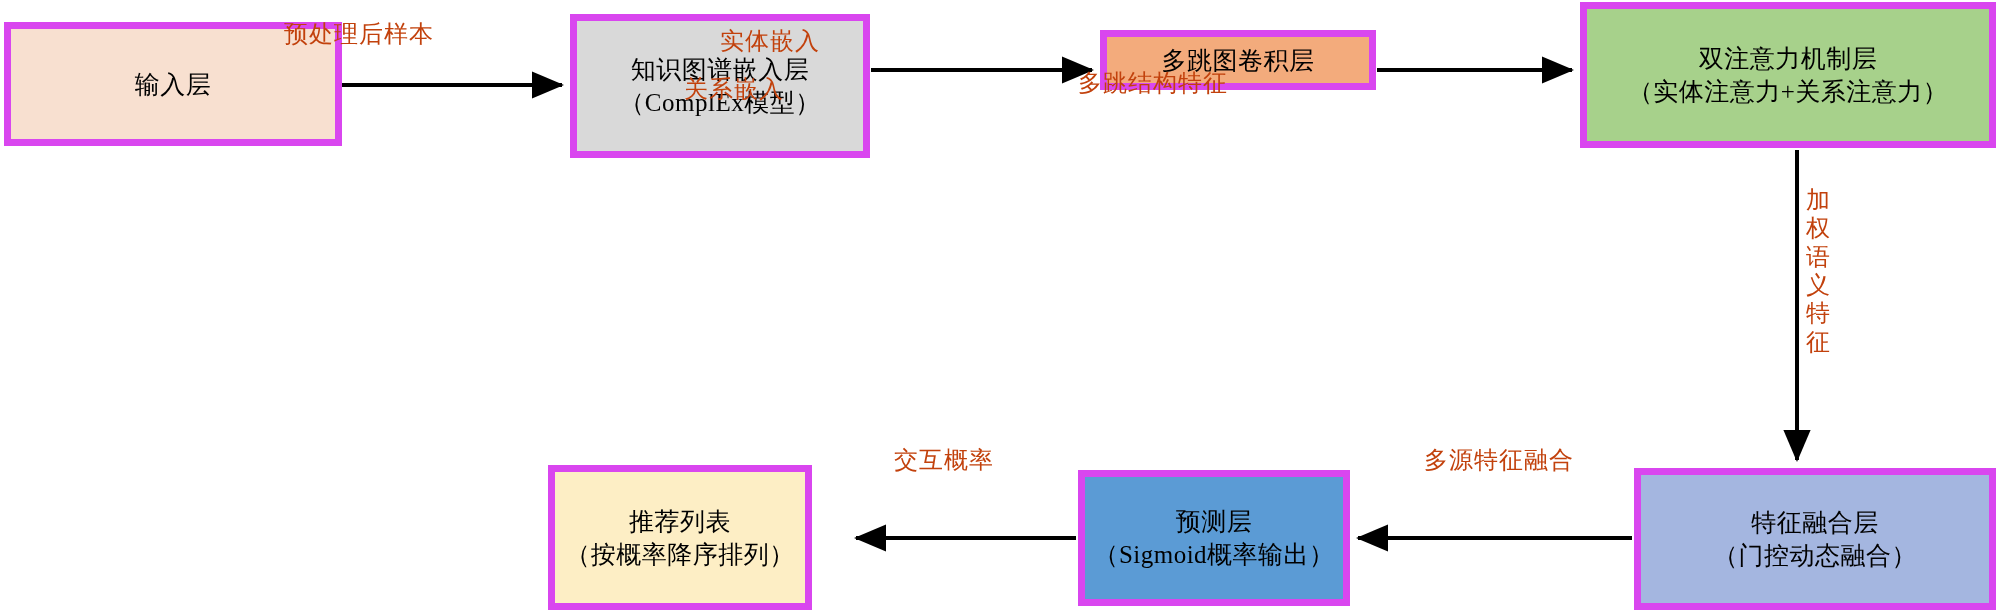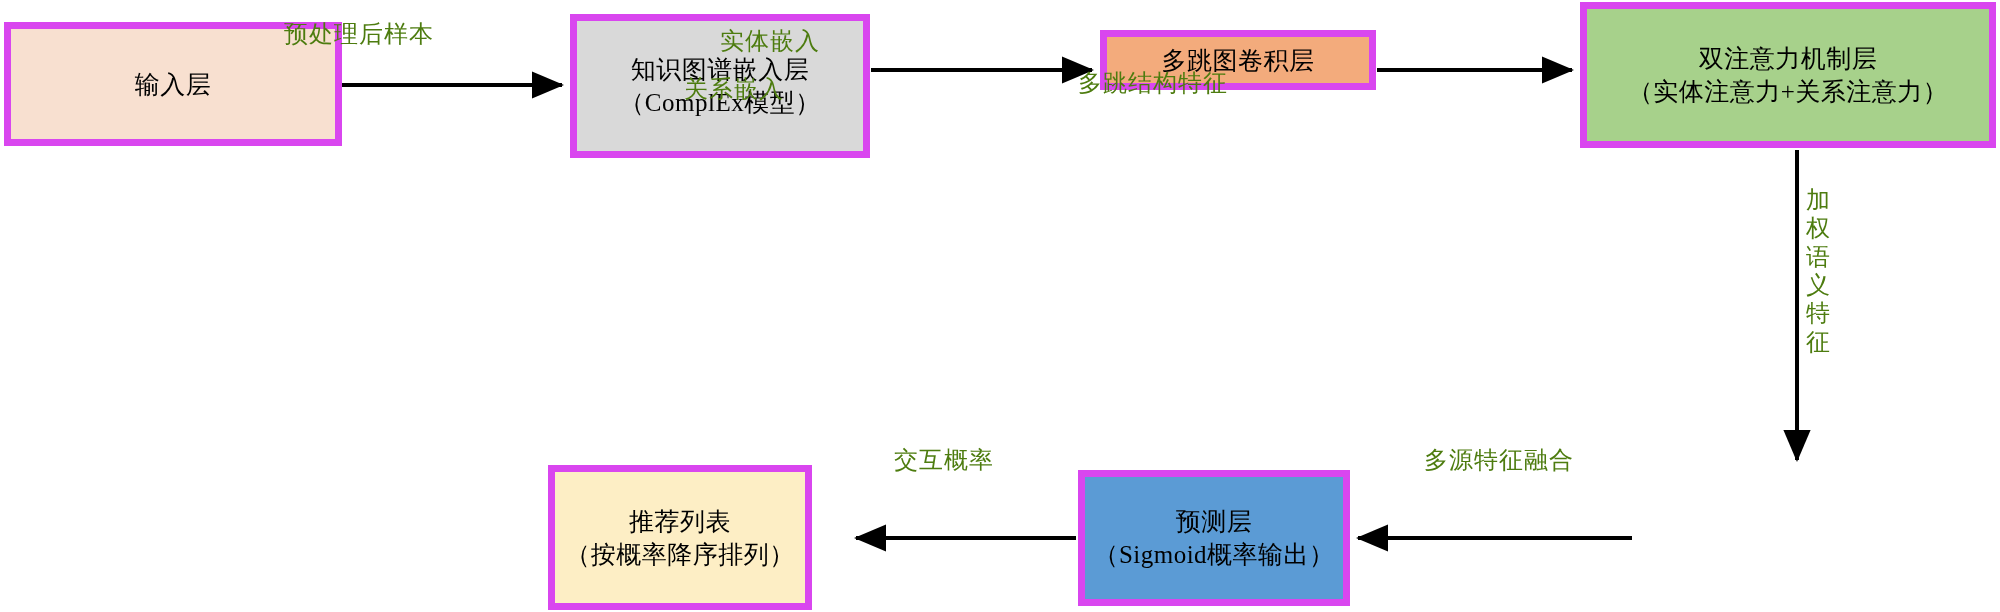--- a/index.html
+++ b/index.html
@@ -26,21 +26,21 @@
     text-align: center;
     color: #000000;
     font-size: 25px;
     line-height: 1.32;
     letter-spacing: 0.5px;
   }
   .node .line { display: block; white-space: nowrap; }
   .edge-label {
     position: absolute;
     font-size: 24px;
-    color: #4d7c0f;
+    color: #c2410c;
     white-space: nowrap;
     letter-spacing: 1px;
     font-family: Liberation Sans, sans-serif;
   }
   .edge-label.vertical {
     white-space: normal;
     width: 26px;
     line-height: 1.18;
     text-align: center;
     letter-spacing: 0;
@@ -90,20 +90,24 @@
 
   <div class="node" style="left:1100px; top:30px; width:276px; height:60px; background:#f3ab7c;">
     <span class="line">多跳图卷积层</span>
   </div>
 
   <div class="node" style="left:1580px; top:2px; width:416px; height:146px; background:#a7d18b;">
     <span class="line">双注意力机制层</span>
     <span class="line">（实体注意力+关系注意力）</span>
   </div>
 
+  <div class="node" style="left:1634px; top:468px; width:362px; height:142px; background:#a4b6e0;">
+    <span class="line">特征融合层</span>
+    <span class="line">（门控动态融合）</span>
+  </div>
 
   <div class="node" style="left:1078px; top:470px; width:272px; height:136px; background:#5b9bd5;">
     <span class="line">预测层</span>
     <span class="line">（Sigmoid概率输出）</span>
   </div>
 
   <div class="node" style="left:548px; top:465px; width:264px; height:145px; background:#fdeec5;">
     <span class="line">推荐列表</span>
     <span class="line">（按概率降序排列）</span>
   </div>

